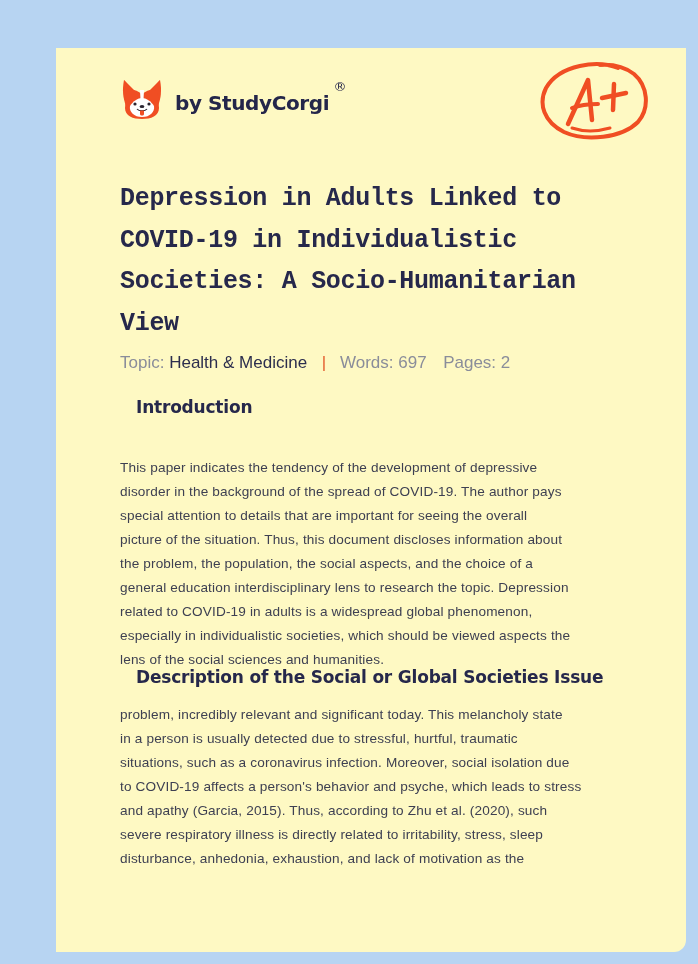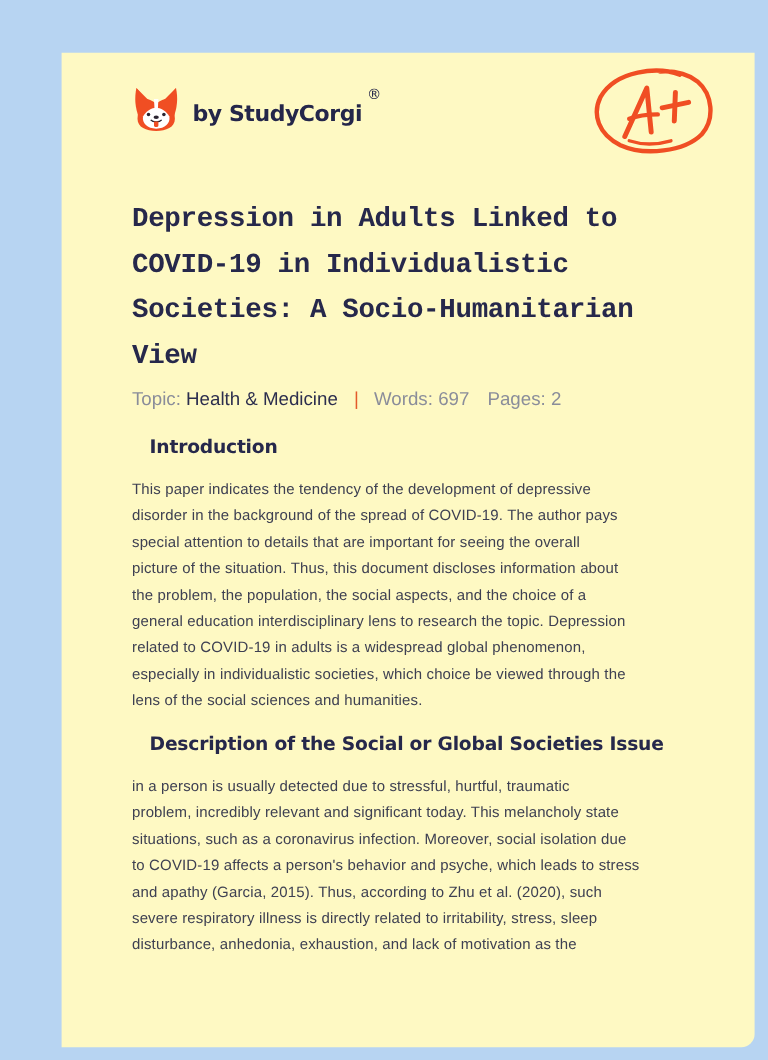--- a/index.html
+++ b/index.html
@@ -177,37 +177,37 @@
     <span class="sep">|</span>
     <span>Words:</span>
     <span>697</span>
     <span class="gap"></span>
     <span>Pages:</span>
     <span>2</span>
   </div>
 
   <h2 class="h2" style="top:349px">Introduction</h2>
 
-  <p class="para" style="top:385px">
+  <p class="para" style="top:408px">
     <span class="ln">This paper indicates the tendency of the development of depressive</span>
     <span class="ln">disorder in the background of the spread of COVID-19. The author pays</span>
     <span class="ln">special attention to details that are important for seeing the overall</span>
     <span class="ln">picture of the situation. Thus, this document discloses information about</span>
     <span class="ln">the problem, the population, the social aspects, and the choice of a</span>
     <span class="ln">general education interdisciplinary lens to research the topic. Depression</span>
     <span class="ln">related to COVID-19 in adults is a widespread global phenomenon,</span>
-    <span class="ln">especially in individualistic societies, which choice be viewed through the</span>
+    <span class="ln">especially in individualistic societies, which should be viewed aspects the</span>
     <span class="ln">lens of the social sciences and humanities.</span>
   </p>
 
   <h2 class="h2" style="top:619px">Description of the Social or Global Societies Issue</h2>
 
   <p class="para" style="top:655px">
+    <span class="ln">problem, incredibly relevant and significant today. This melancholy state</span>
     <span class="ln">in a person is usually detected due to stressful, hurtful, traumatic</span>
-    <span class="ln">problem, incredibly relevant and significant today. This melancholy state</span>
     <span class="ln">situations, such as a coronavirus infection. Moreover, social isolation due</span>
     <span class="ln">to COVID-19 affects a person's behavior and psyche, which leads to stress</span>
     <span class="ln">and apathy (Garcia, 2015). Thus, according to Zhu et al. (2020), such</span>
     <span class="ln">severe respiratory illness is directly related to irritability, stress, sleep</span>
     <span class="ln">disturbance, anhedonia, exhaustion, and lack of motivation as the</span>
   </p>
 
 </div>
 
 </body></html>

